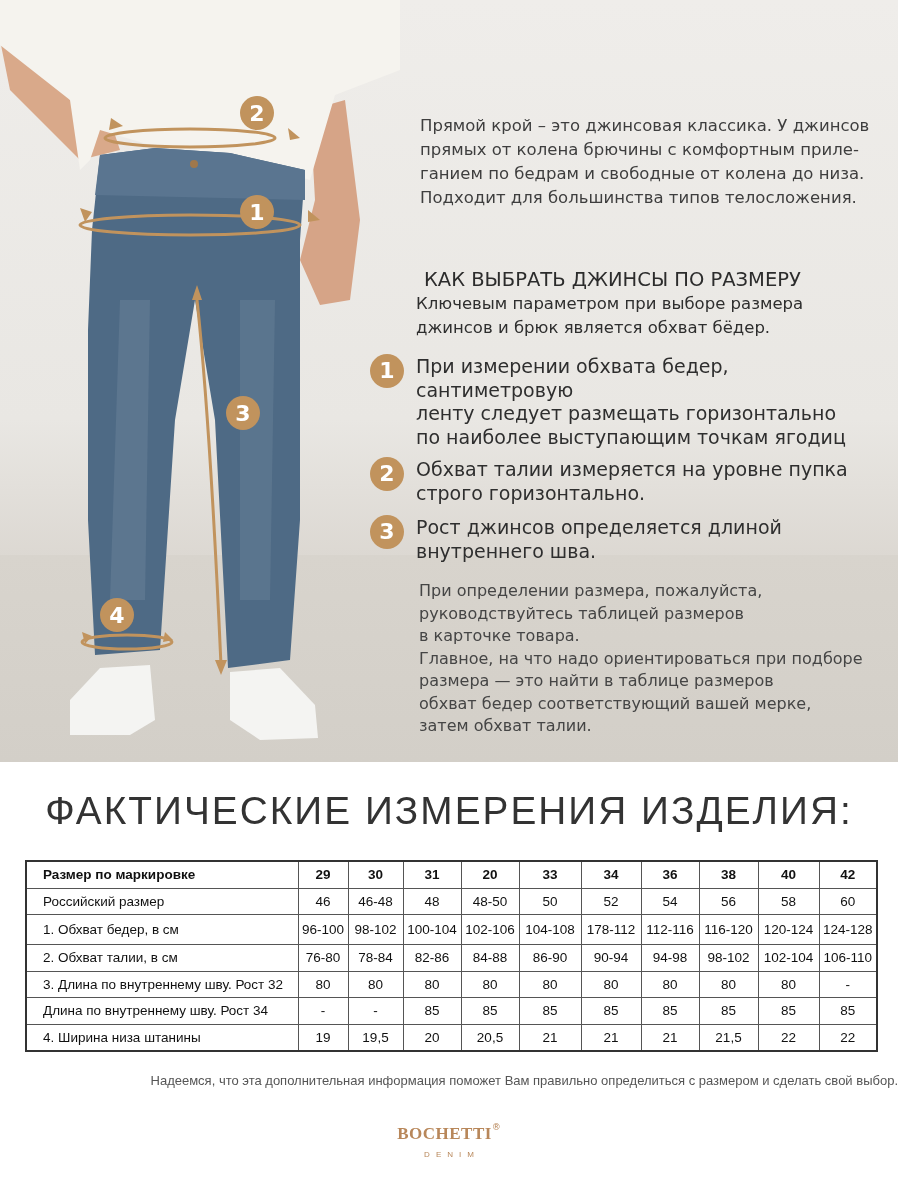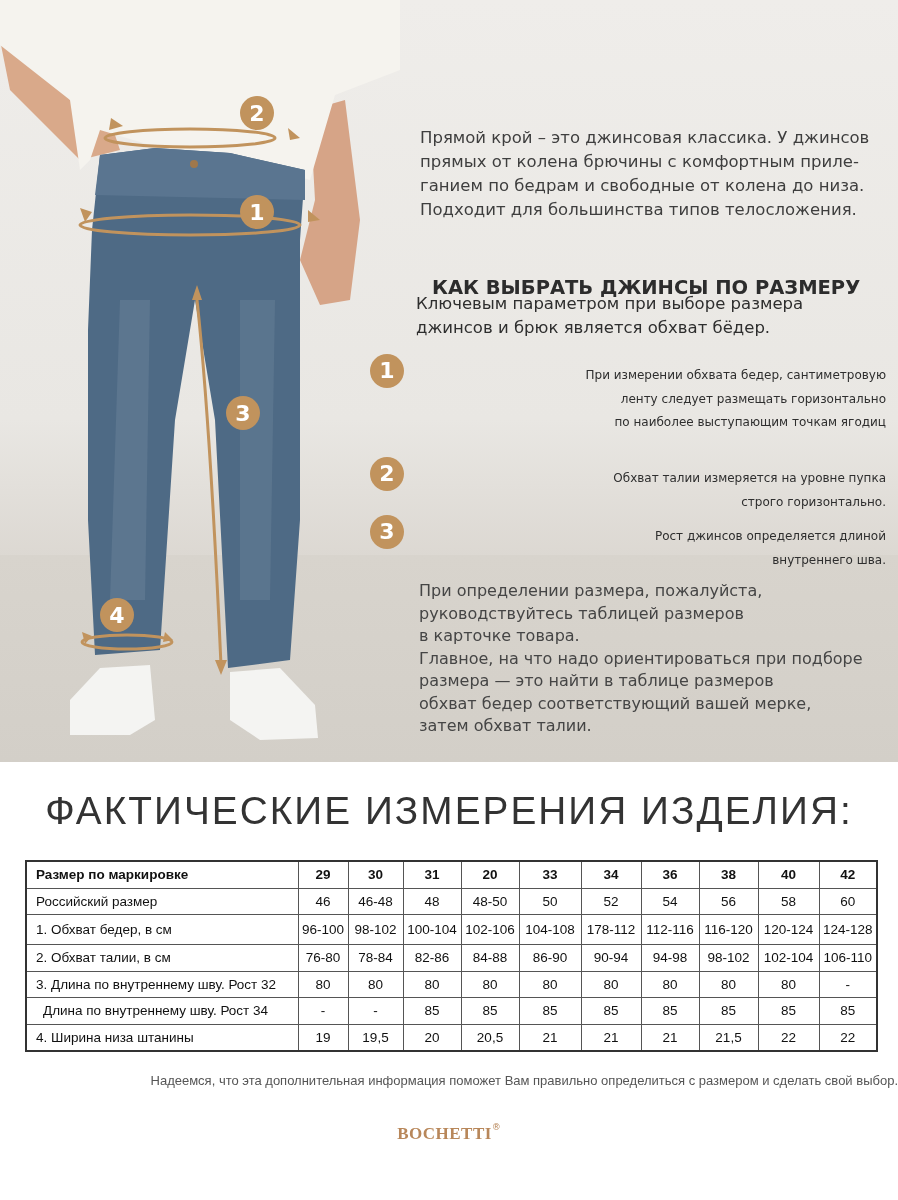--- a/index.html
+++ b/index.html
@@ -8,43 +8,43 @@
 
   
   .hero { position:absolute; left:0; top:0; width:898px; height:762px;
           background:linear-gradient(180deg,#efedea 0%,#e9e7e3 55%,#dcd8d2 73%,#d5d1ca 100%); overflow:hidden; }
   .floor { position:absolute; left:0; top:555px; width:898px; height:207px;
            background:linear-gradient(180deg,#d8d4cd 0%,#d3cfc8 100%); }
   .figure { position:absolute; left:0; top:0; width:400px; height:762px; }
 
   .hero-title { position:absolute; left:419px; top:70px; font-size:27px; font-weight:normal;
                 color:#2c2c2c; letter-spacing:0.2px; white-space:nowrap; }
-  .hero-intro { position:absolute; left:420px; top:126px; width:470px; font-size:16.5px; line-height:24px;
+  .hero-intro { position:absolute; left:420px; top:114px; width:470px; font-size:16.5px; line-height:24px;
                 color:#3e3e3e; }
   .howto-title { position:absolute; left:416px; top:260px; font-size:19.5px; color:#2c2c2c; white-space:nowrap; }
   .howto-lead { position:absolute; left:416px; top:292px; width:470px; font-size:16.5px; line-height:23.5px; color:#2e2e2e; }
 
   .step { position:absolute; left:370px; width:520px; }
   .step .num { position:absolute; left:0; top:2px; width:34px; height:34px; border-radius:50%;
                background:#c1935d; color:#fff; font-weight:bold; font-size:22px; line-height:34px; text-align:center; }
-  .step .txt { position:absolute; left:46px; top:12px; width:470px; font-size:12px; line-height:23.5px; color:#2e2e2e;text-align:right; }
+  .step .txt { position:absolute; left:46px; top:3px; width:470px; font-size:19px; line-height:23.5px; color:#2e2e2e; }
   .step1 { top:352px; } .step2 { top:455px; } .step3 { top:513px; }
 
   .note { position:absolute; left:419px; top:580px; width:470px; font-size:16px; line-height:22.5px; color:#454545; }
 
   
   .facts-title { position:absolute; left:0; width:898px; top:790px; text-align:center; font-size:38px;
                  font-weight:normal; letter-spacing:2px; color:#333; white-space:nowrap;
                  font-family:"Liberation Sans", sans-serif; transform:scaleX(1.02); }
 
   
   table.sizes { position:absolute; left:25px; top:860px; border-collapse:collapse;
                 font-family:"Liberation Sans", sans-serif; font-size:13.5px; color:#111; }
   table.sizes td { border:1px solid #555; padding:0; height:25.5px; text-align:center; white-space:nowrap; }
-  table.sizes td.lbl { text-align:left; padding-left:9px; }
+  table.sizes td.lbl { text-align:left; padding-left:16px; }
   table.sizes td.lbl.indent { padding-left:16px; }
   table.sizes tr.hdr td { font-weight:bold; }
   table.sizes { border:2px solid #333; }
 
   .footer-note { position:absolute; left:0; width:898px; top:1073px; text-align:right; font-size:13px; color:#555;
                  font-family:"Liberation Sans", sans-serif; }
   .brand { position:absolute; left:0; width:898px; top:1124px; text-align:center; }
   .brand-name { font-family:"Liberation Serif", serif; font-weight:bold; font-size:17px; color:#b8875a;
                 letter-spacing:0.5px; position:relative; }
   .brand-reg { font-size:9px; color:#b8875a; vertical-align:top; position:relative; top:-2px; }
@@ -101,21 +101,21 @@
     </g>
   </svg>
 
   <div class="hero-intro">
     <div>Прямой крой – это джинсовая классика. У джинсов</div>
     <div>прямых от колена брючины с комфортным приле-</div>
     <div>ганием по бедрам и свободные от колена до низа.</div>
     <div>Подходит для большинства типов телосложения.</div>
   </div>
 
-  <h2 class="howto-title" style="margin:16px;font-weight:bold">КАК ВЫБРАТЬ ДЖИНСЫ ПО РАЗМЕРУ</h2>
+  <h2 class="howto-title" style="margin:8px;font-weight:normal">КАК ВЫБРАТЬ ДЖИНСЫ ПО РАЗМЕРУ</h2>
   <div class="howto-lead">
     <div>Ключевым параметром при выборе размера</div>
     <div>джинсов и брюк является обхват бёдер.</div>
   </div>
 
   <div class="step step1">
     <div class="num">1</div>
     <div class="txt">
       <div>При измерении обхвата бедер, сантиметровую</div>
       <div>ленту следует размещать горизонтально</div>
@@ -255,13 +255,14 @@
     <td>21,5</td>
     <td>22</td>
     <td>22</td>
   </tr>
 </tbody>
   </table>
 
 <div class="footer-note">Надеемся, что эта дополнительная информация поможет Вам правильно определиться с размером и сделать свой выбор.</div>
 <div class="brand">
   <span class="brand-name">BOCHETTI</span><span class="brand-reg">®</span>
+  <span class="brand-sub">DENIM</span>
 </div>
 
 </body></html>

